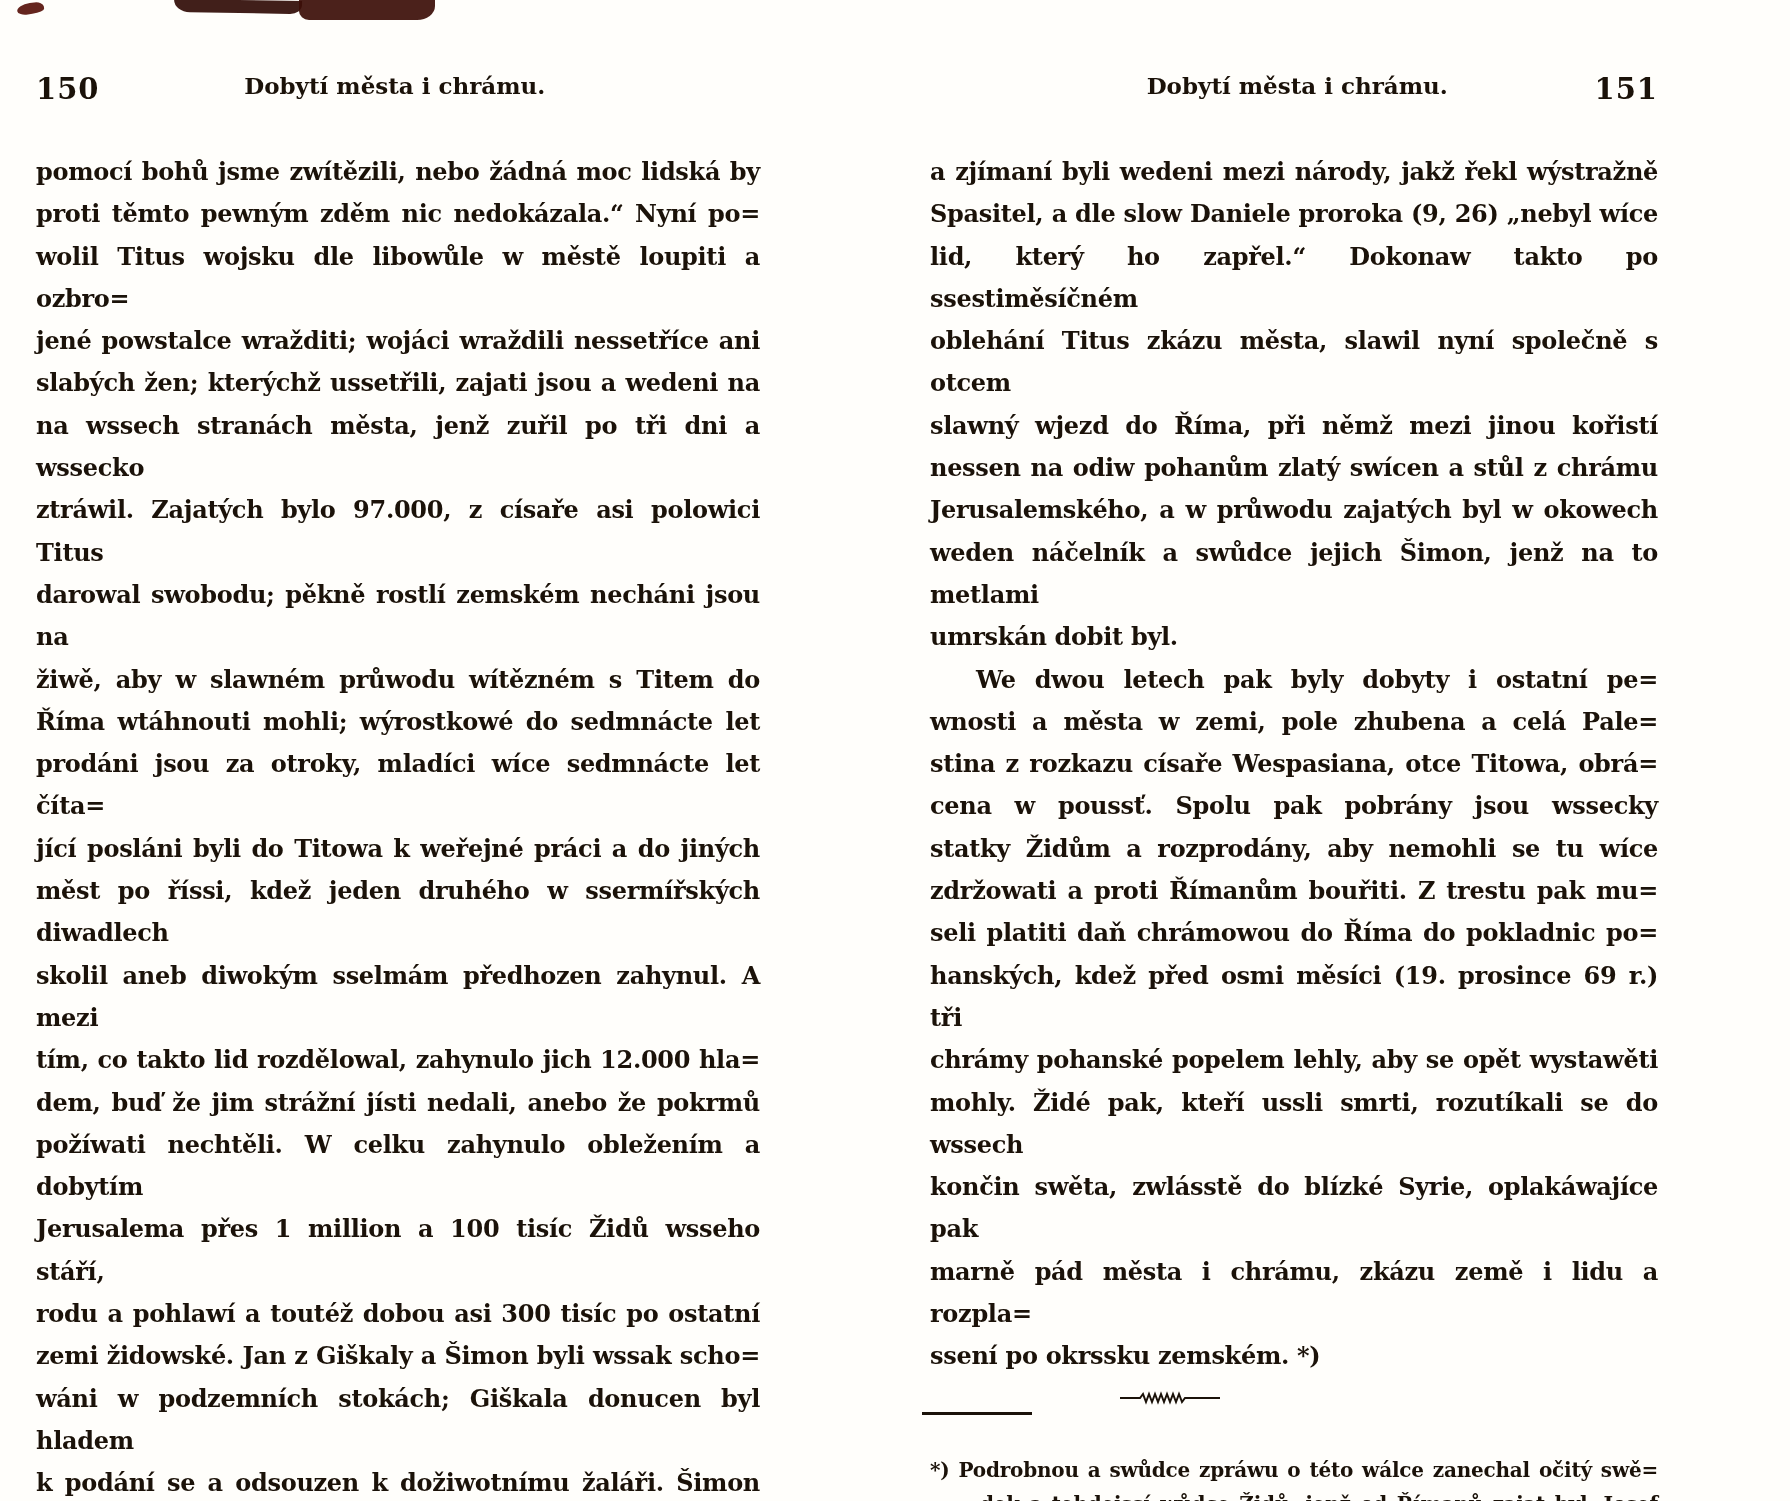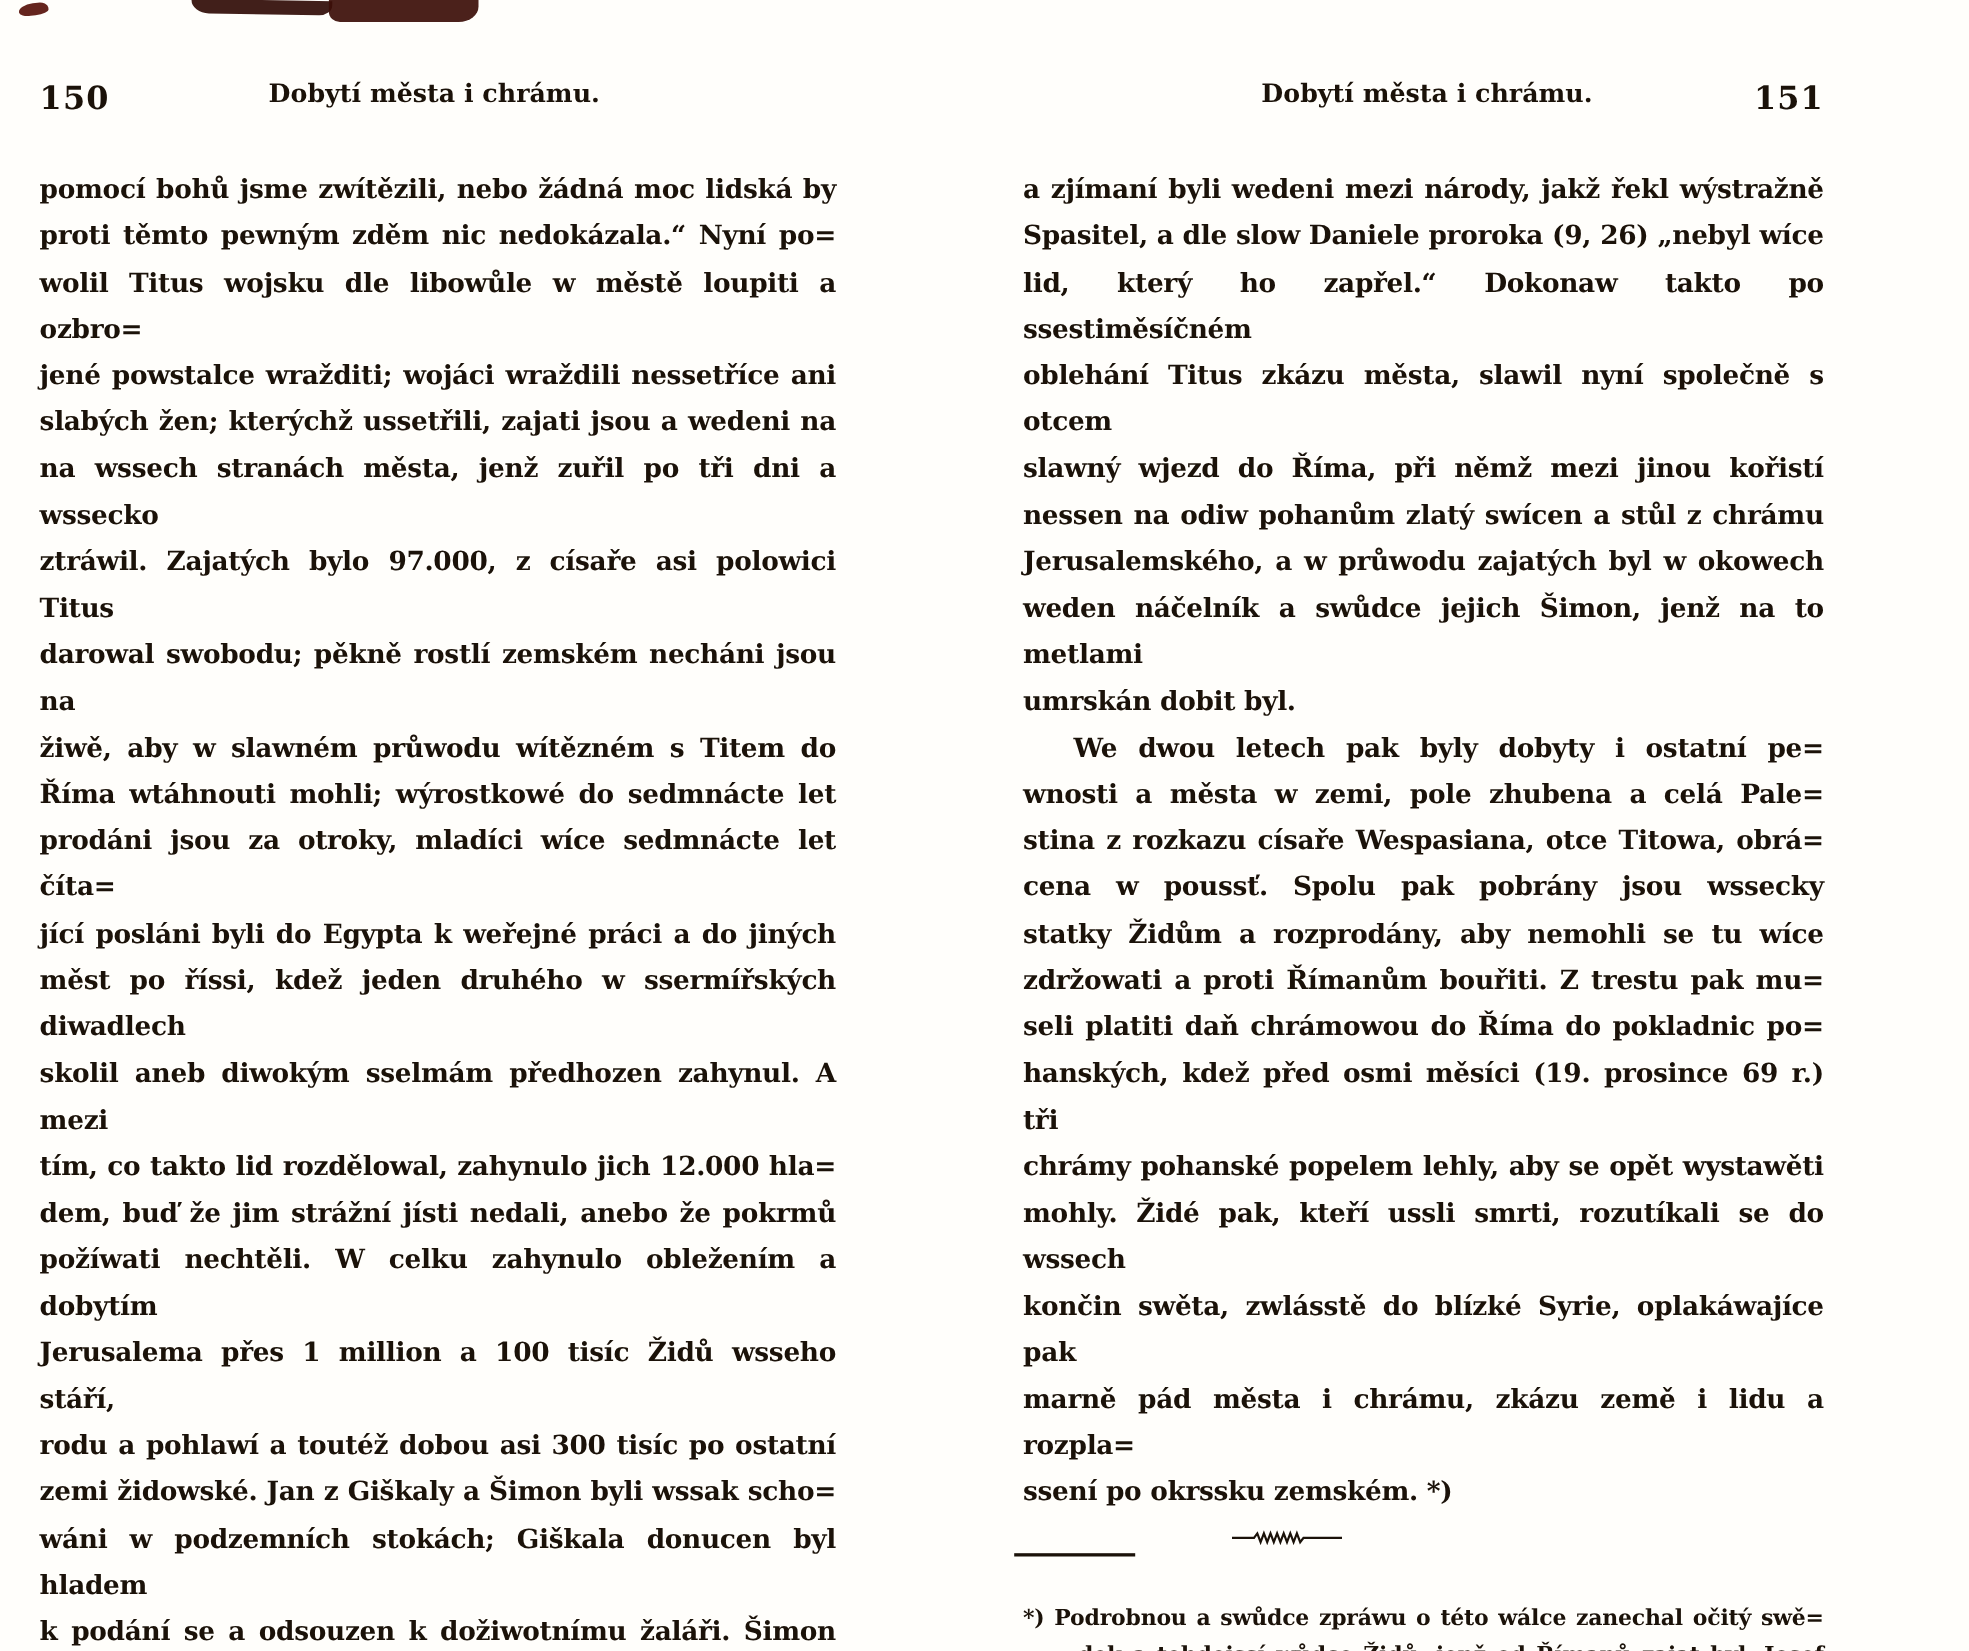--- a/index.html
+++ b/index.html
@@ -61,21 +61,21 @@
         <div class="line">proti těmto pewným zděm nic nedokázala.“  Nyní po=</div>
         <div class="line">wolil Titus wojsku dle libowůle w městě loupiti a ozbro=</div>
         <div class="line">jené powstalce wražditi; wojáci wraždili nessetříce ani</div>
         <div class="line">slabých žen; kterýchž ussetřili, zajati jsou a wedeni na</div>
         <div class="line">na wssech stranách města, jenž zuřil po tři dni a wssecko</div>
         <div class="line">ztráwil. Zajatých bylo 97.000, z císaře asi polowici Titus</div>
         <div class="line">darowal swobodu; pěkně rostlí zemském necháni jsou na</div>
         <div class="line">žiwě, aby w slawném průwodu wítězném s Titem do</div>
         <div class="line">Říma wtáhnouti mohli; wýrostkowé do sedmnácte let</div>
         <div class="line">prodáni jsou za otroky, mladíci wíce sedmnácte let číta=</div>
-        <div class="line">jící posláni byli do Egypta k weřejné práci a do jiných</div>
+        <div class="line">jící posláni byli do Titowa k weřejné práci a do jiných</div>
         <div class="line">měst po říssi, kdež jeden druhého w ssermířských diwadlech</div>
         <div class="line">skolil aneb diwokým sselmám předhozen zahynul. A mezi</div>
         <div class="line">tím, co takto lid rozdělowal, zahynulo jich 12.000 hla=</div>
         <div class="line">dem, buď že jim strážní jísti nedali, anebo že pokrmů</div>
         <div class="line">požíwati nechtěli. W celku zahynulo obležením a dobytím</div>
         <div class="line">Jerusalema přes 1 million a 100 tisíc Židů wsseho stáří,</div>
         <div class="line">rodu a pohlawí a toutéž dobou asi 300 tisíc po ostatní</div>
         <div class="line">zemi židowské. Jan z Giškaly a Šimon byli wssak scho=</div>
         <div class="line">wáni w podzemních stokách; Giškala donucen byl hladem</div>
         <div class="line">k podání se a odsouzen k dožiwotnímu žaláři.  Šimon</div>

